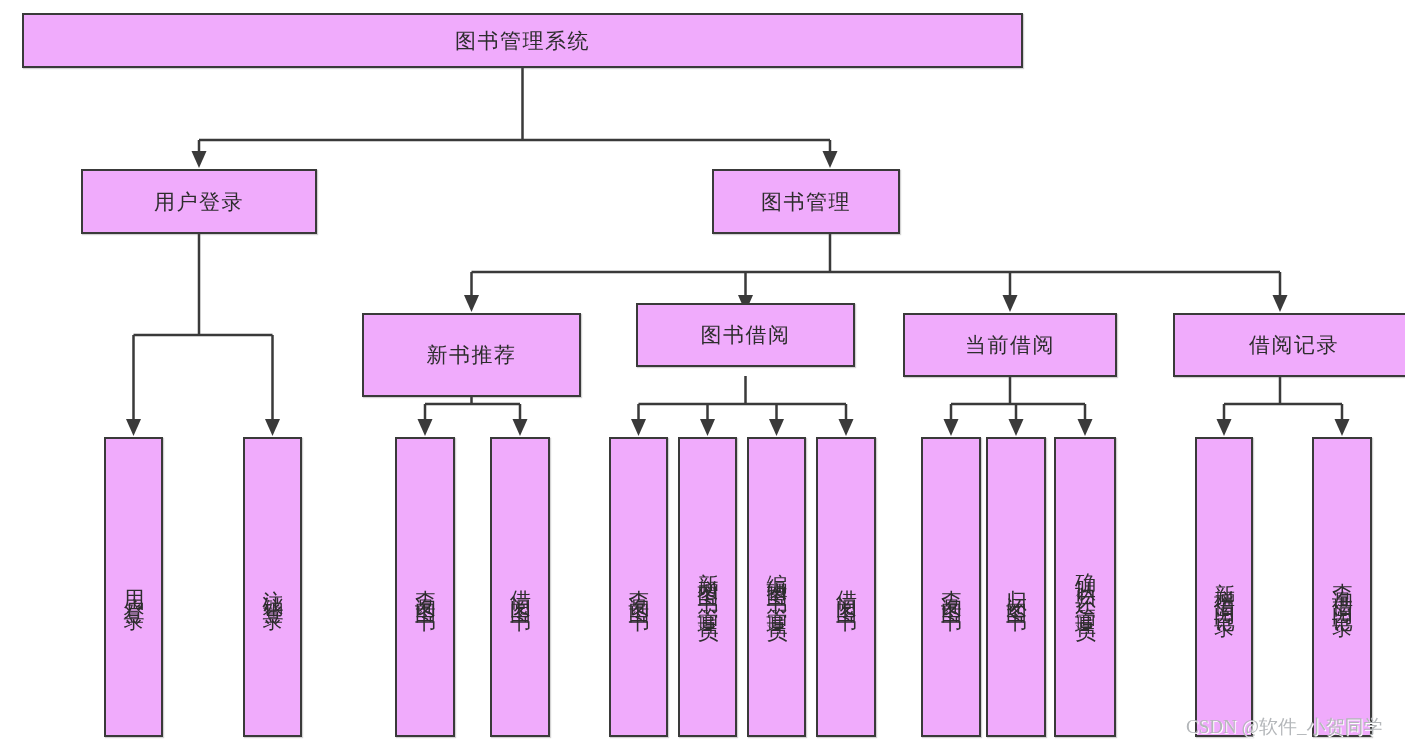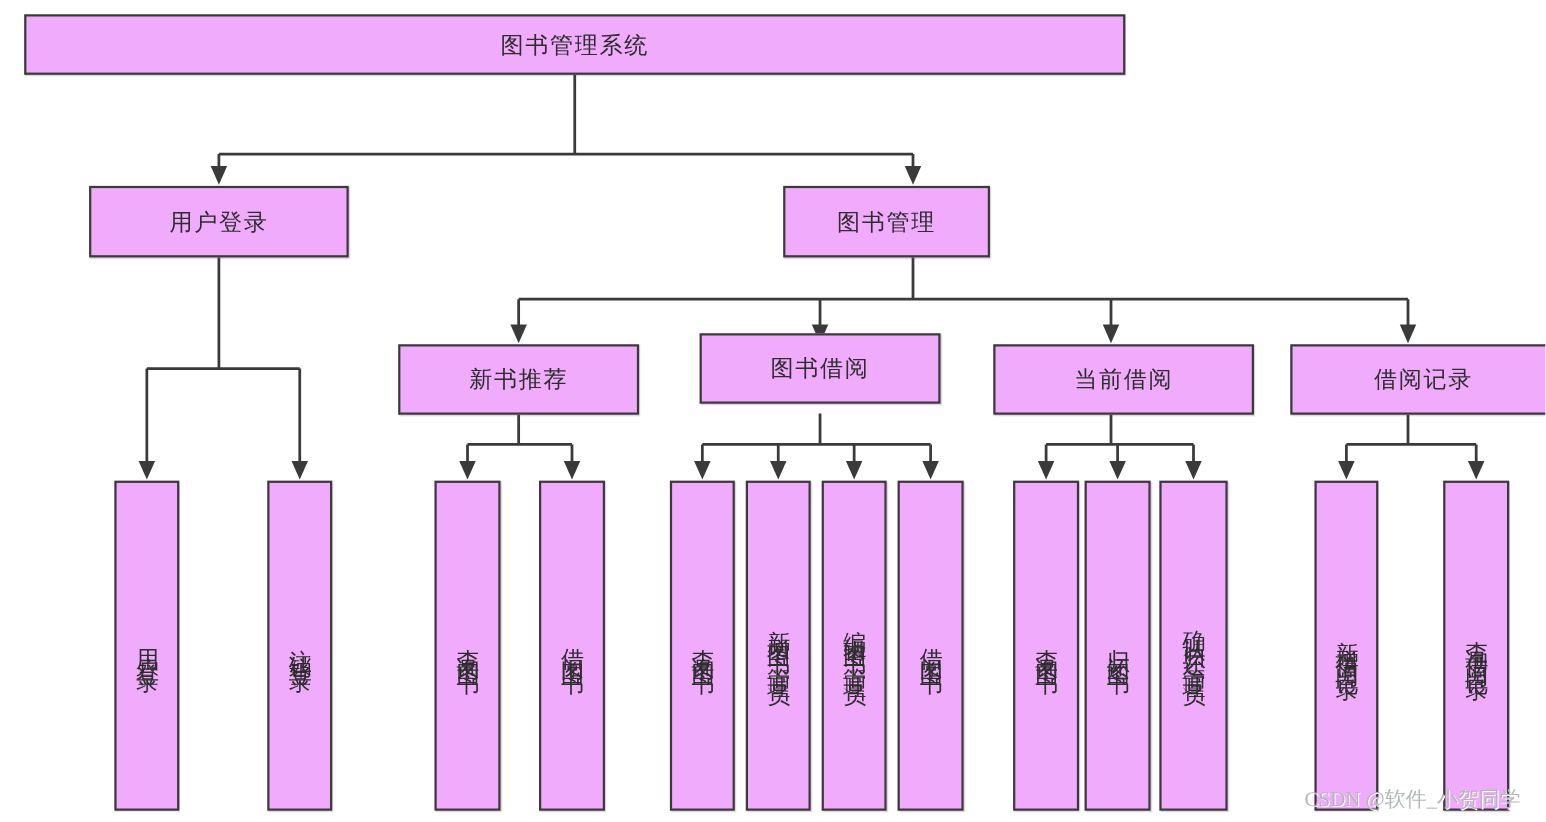--- a/index.html
+++ b/index.html
@@ -93,27 +93,27 @@
     <span class="ht">图书管理系统</span>
   </div>
 
   <div class="box" style="left:81px;top:169px;width:236px;height:65px">
     <span class="ht">用户登录</span>
   </div>
   <div class="box" style="left:712px;top:169px;width:188px;height:65px">
     <span class="ht">图书管理</span>
   </div>
 
-  <div class="box" style="left:362px;top:313px;width:219px;height:64px">
+  <div class="box" style="left:362px;top:313px;width:219px;height:84px">
     <span class="ht">新书推荐</span>
   </div>
   <div class="box" style="left:636px;top:303px;width:219px;height:64px">
     <span class="ht">图书借阅</span>
   </div>
-  <div class="box" style="left:903px;top:313px;width:237px;height:64px">
+  <div class="box" style="left:903px;top:313px;width:214px;height:64px">
     <span class="ht">当前借阅</span>
   </div>
   <div class="box" style="left:1173px;top:313px;width:242px;height:64px">
     <span class="ht">借阅记录</span>
   </div>
 
   <div class="box" style="left:104px;top:437px;width:59px;height:300px">
     <span class="vt">用户登录</span>
   </div>
   <div class="box" style="left:243px;top:437px;width:59px;height:300px">

